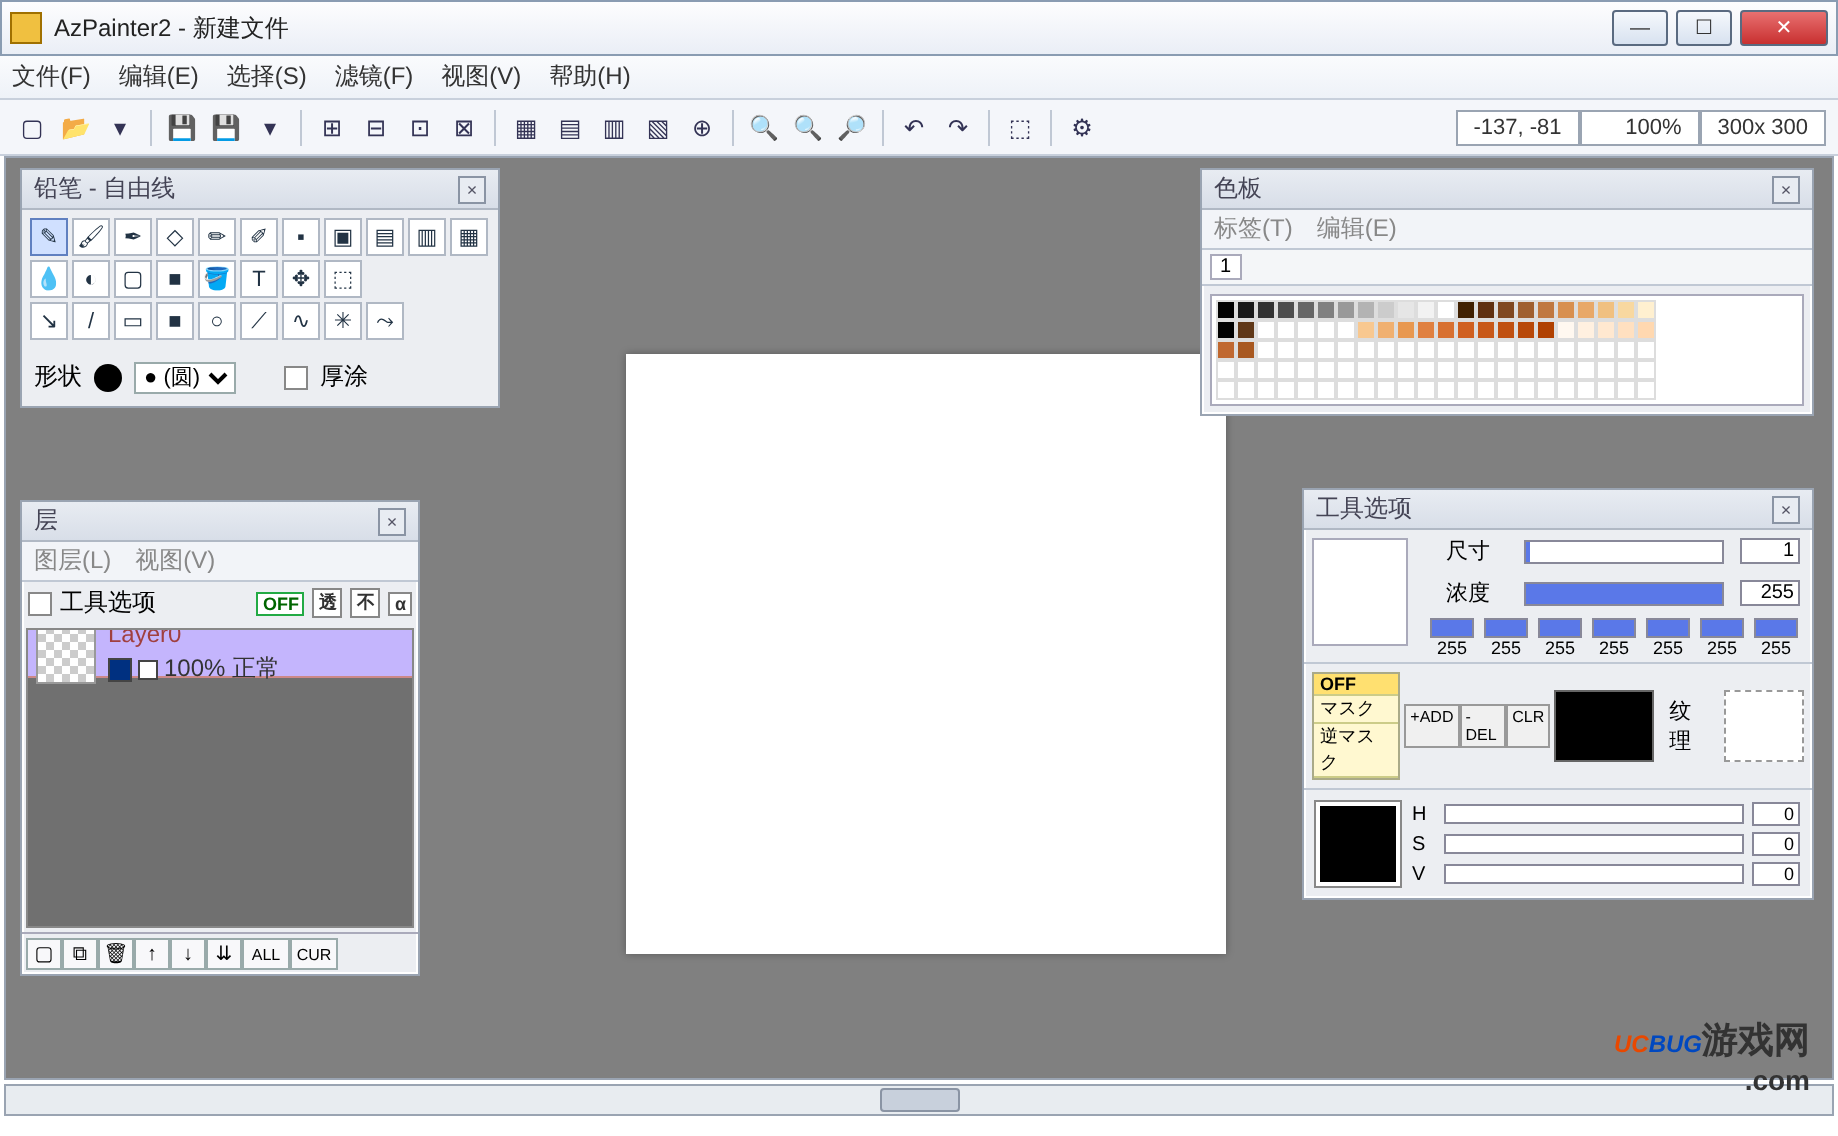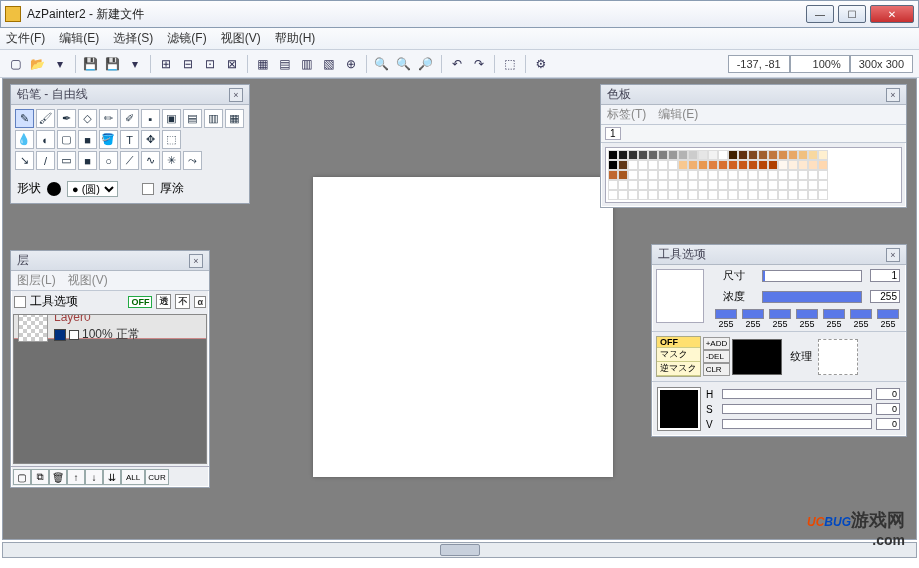--- a/index.html
+++ b/index.html
@@ -43,21 +43,21 @@
 
 
 .layer-opts{display:flex;align-items:center;gap:4px;padding:3px;}
 .layer-opts select{font-size:11px;width:70px;}
 .layer-opts .opslider{flex:1;height:14px;background:linear-gradient(to right,#fff 0%,#5a78e8 100%);border:1px solid #889;}
 .layer-opts .opval{width:30px;text-align:right;font-size:11px;border:1px solid #889;background:#fff;padding:0 2px;}
 .layer-row2{display:flex;align-items:center;gap:4px;padding:2px 3px;font-size:11px;}
 .tinybtn{border:1px solid #2a4;background:#fff;color:#060;font-size:9px;padding:0 2px;font-weight:bold;}
 .tinybtn.off{border-color:#888;color:#333;}
 .layer-list{height:150px;background:#707070;border:1px solid #888;margin:2px;overflow:auto;}
-.layer-item{height:24px;background:#e5e5e5;border-bottom:1px solid #c88;display:flex;align-items:center;gap:6px;padding:2px 4px;}
+.layer-item{height:24px;background:#c4b5fd;border-bottom:1px solid #c88;display:flex;align-items:center;gap:6px;padding:2px 4px;}
 .layer-thumb{width:30px;height:30px;background:repeating-conic-gradient(#ccc 0 25%,#fff 0 50%) 0 0/8px 8px;border:1px solid #999;}
 .layer-info{display:flex;flex-direction:column;gap:2px;font-size:11px;color:#a04040;}
 .layer-info .sub{display:flex;align-items:center;gap:3px;color:#333;}
 .layer-info .sw{width:12px;height:12px;border:1px solid #444;background:#003080;}
 .layer-btns{display:flex;gap:0;padding:2px;border-top:1px solid #aab;}
 .lb{width:18px;height:16px;border:1px solid #9aa;background:#f8f8fa;display:flex;align-items:center;justify-content:center;font-size:10px;}
 .lb.txt{width:24px;font-size:8px;}
 
 
 .pal-tabs{display:flex;align-items:center;gap:4px;padding:2px 4px;background:#f4f6f8;border-bottom:1px solid #c0c8d4;}
@@ -75,21 +75,21 @@
 .mini-sliders{display:flex;gap:3px;padding:2px 6px;}
 .mini{display:flex;flex-direction:column;align-items:center;width:24px;}
 .mini .bar{width:22px;height:10px;border:1px solid #889;background:#5a78e8;}
 .mini .mv{font-size:9px;}
 
 .mask-row{display:flex;align-items:center;gap:2px;padding:4px;border-top:1px solid #c0c8d4;border-bottom:1px solid #c0c8d4;}
 .mask-btns{display:flex;flex-direction:column;border:1px solid #aa8;}
 .mask-btns span{font-size:9px;padding:0 3px;background:#fff8d0;border-bottom:1px solid #cc8;}
 .mask-btns span.off{background:#ffe070;font-weight:bold;}
 .mask-sw{width:50px;height:36px;background:#000;border:1px solid #666;}
-.mask-ops{display:flex;gap:0;flex-direction:column;}
+.mask-ops{display:flex;gap:0;}
 .mask-ops span{font-size:8px;border:1px solid #999;padding:1px 2px;background:#f0f0f0;}
 .tex-lbl{font-size:11px;margin-left:6px;}
 .tex-box{width:40px;height:36px;border:1px dashed #999;background:#fff;margin-left:4px;}
 
 .color-block{display:flex;gap:6px;padding:6px;}
 .cur-color{width:42px;height:42px;background:#000;border:2px solid #fff;outline:1px solid #888;}
 .hsv{flex:1;display:flex;flex-direction:column;gap:3px;}
 .hsv-row{display:flex;align-items:center;gap:4px;}
 .hsv-row .l{width:12px;font-size:10px;}
 .hsv-row .s{flex:1;height:10px;border:1px solid #889;background:#fff;}

